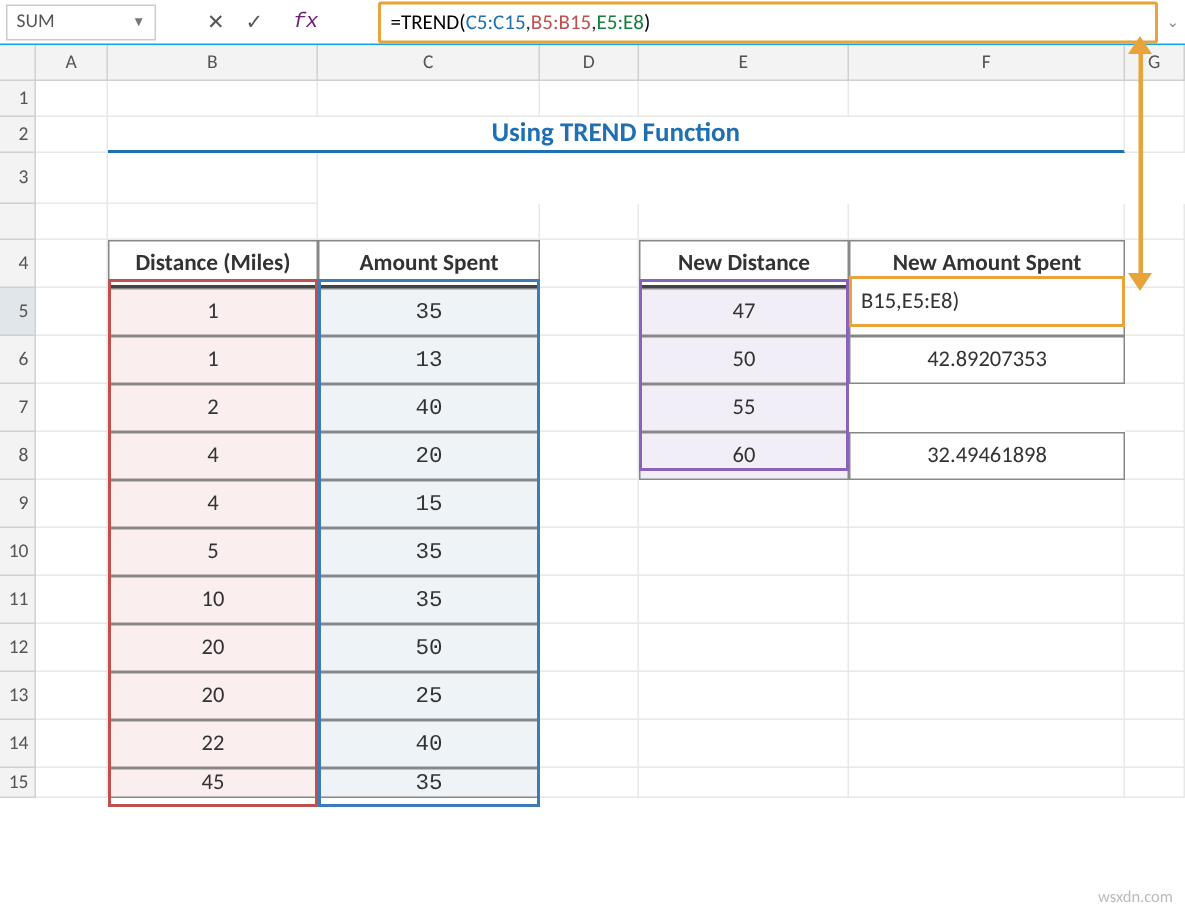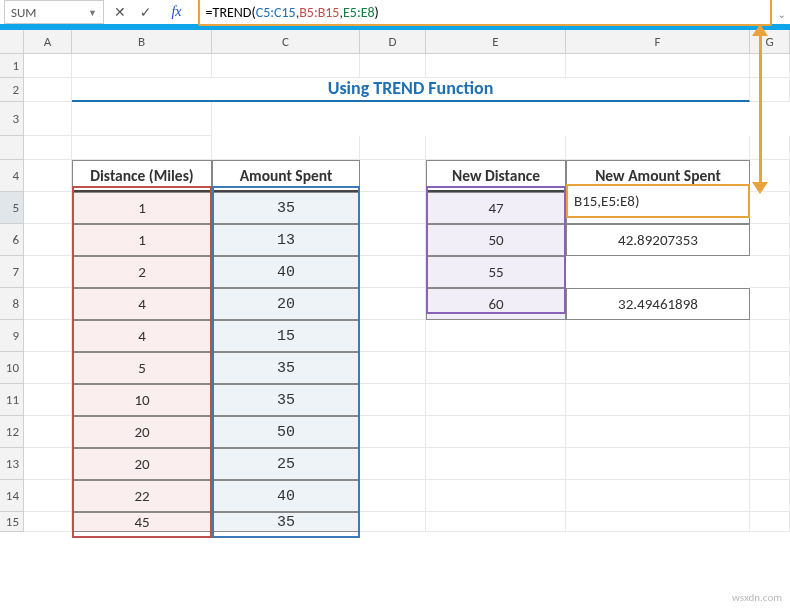--- a/index.html
+++ b/index.html
@@ -12,23 +12,24 @@
     width: 790px;
     height: 610px;
     overflow: hidden;
     position: relative;
   }
   
   .top-bar {
     display: flex;
     align-items: center;
     height: 30px;
-    border-bottom: 6px solid #0ea5e9;
+    border-bottom: 1px solid #0ea5e9;
     background: #fff;
     position: relative;
+    gap: 24px;
   }
   .name-box {
     width: 100px;
     height: 24px;
     margin-left: 4px;
     display: flex;
     align-items: center;
     border: 1px solid #ccc;
     background: #fff;
     padding: 0 6px;
@@ -43,23 +44,23 @@
   .fb-btns {
     display: flex;
     align-items: center;
     gap: 14px;
     padding: 0 10px;
     color: #555;
   }
   .fb-btns span { font-size: 14px; }
   .fx {
     font-style: italic;
-    font-family: Liberation Serif, serif;
+    font-family: Liberation Mono, monospace;
     font-size: 14px;
-    color: #1d4ed8;
+    color: #701a75;
     padding: 0 6px;
   }
   .formula-bar-wrap {
     flex: 1;
     height: 28px;
     display: flex;
     align-items: center;
     border: 2px solid #e8a33d;
     border-radius: 2px;
     padding: 0 6px;

